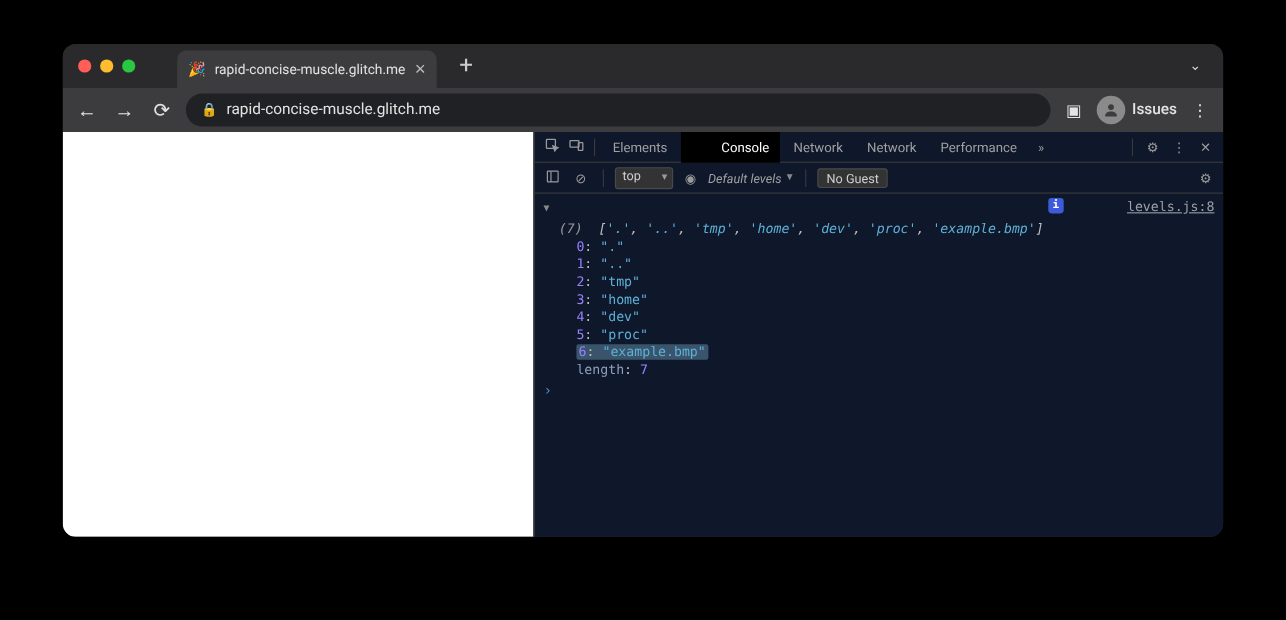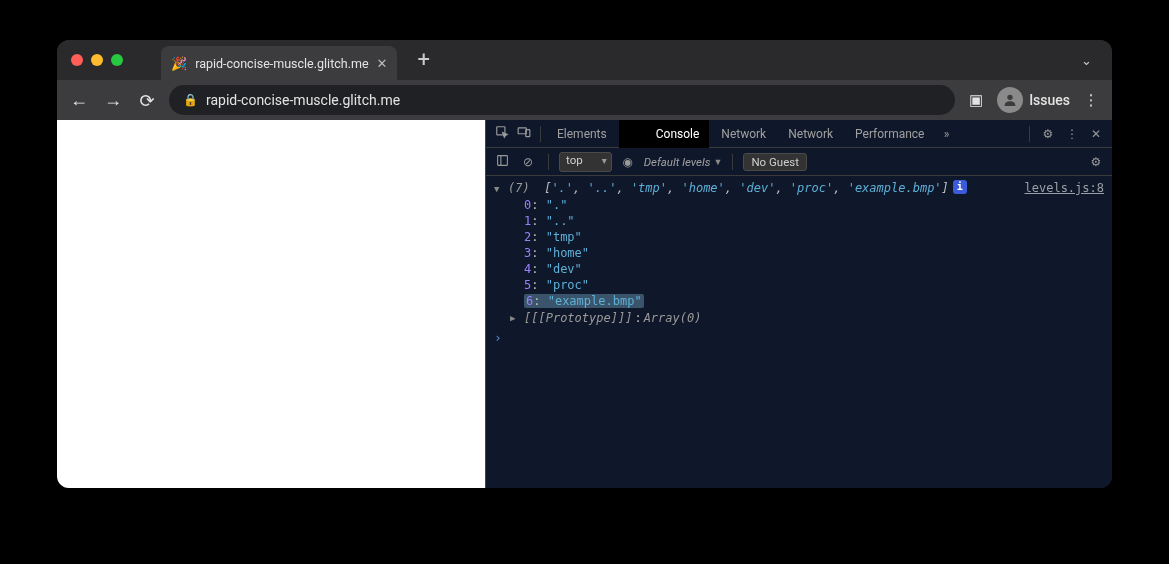--- a/index.html
+++ b/index.html
@@ -271,39 +271,36 @@
           <span style="font-size:9px;color:#888;">▼</span>
         </div>
         <div class="dt-sep"></div>
         <div class="pill">No Guest</div>
         <div class="dt-ico" style="margin-left:auto">⚙</div>
       </div>
 
       <div class="console-body">
         <div class="row">
           <span class="tri down"></span>
-          <span class="dim" style="margin-left:2px;">
+          <span class="dim" style="margin-left:2px;margin-top:20px;">
             <span>(7)</span>
             <span class="punc">&nbsp;[</span><span id="summary-list"><span class="str">'.'</span><span class="punc">, </span><span class="str">'..'</span><span class="punc">, </span><span class="str">'tmp'</span><span class="punc">, </span><span class="str">'home'</span><span class="punc">, </span><span class="str">'dev'</span><span class="punc">, </span><span class="str">'proc'</span><span class="punc">, </span><span class="str">'example.bmp'</span></span><span class="punc">]</span>
           </span>
           <span class="info-badge">i</span>
           <span class="src-link">levels.js:8</span>
         </div>
         <div class="entries" id="entries-container">
             <div class="entry"><span><span class="idx">0</span><span class="colon">: </span><span class="val">"."</span></span></div>
             <div class="entry"><span><span class="idx">1</span><span class="colon">: </span><span class="val">".."</span></span></div>
             <div class="entry"><span><span class="idx">2</span><span class="colon">: </span><span class="val">"tmp"</span></span></div>
             <div class="entry"><span><span class="idx">3</span><span class="colon">: </span><span class="val">"home"</span></span></div>
             <div class="entry"><span><span class="idx">4</span><span class="colon">: </span><span class="val">"dev"</span></span></div>
             <div class="entry"><span><span class="idx">5</span><span class="colon">: </span><span class="val">"proc"</span></span></div>
             <div class="entry"><span class="hl"><span class="idx">6</span><span class="colon">: </span><span class="val">"example.bmp"</span></span></div>
           </div>
-        <div class="proto-row">
-          <span class="tri right" style="width:12px;"></span>
-          <span class="dim">[<span>[[Prototype]]</span>]</span>
-            <span class="punc">: </span>
-            <span class="dim">Array(0)</span>
+        <div class="entries length-row">
+          <span class="prop">length</span><span class="punc">: </span><span class="num">7</span>
         </div>
         <div class="prompt">›</div>
       </div>
     </div>
   </div>
 </div>
 
 </body></html>

